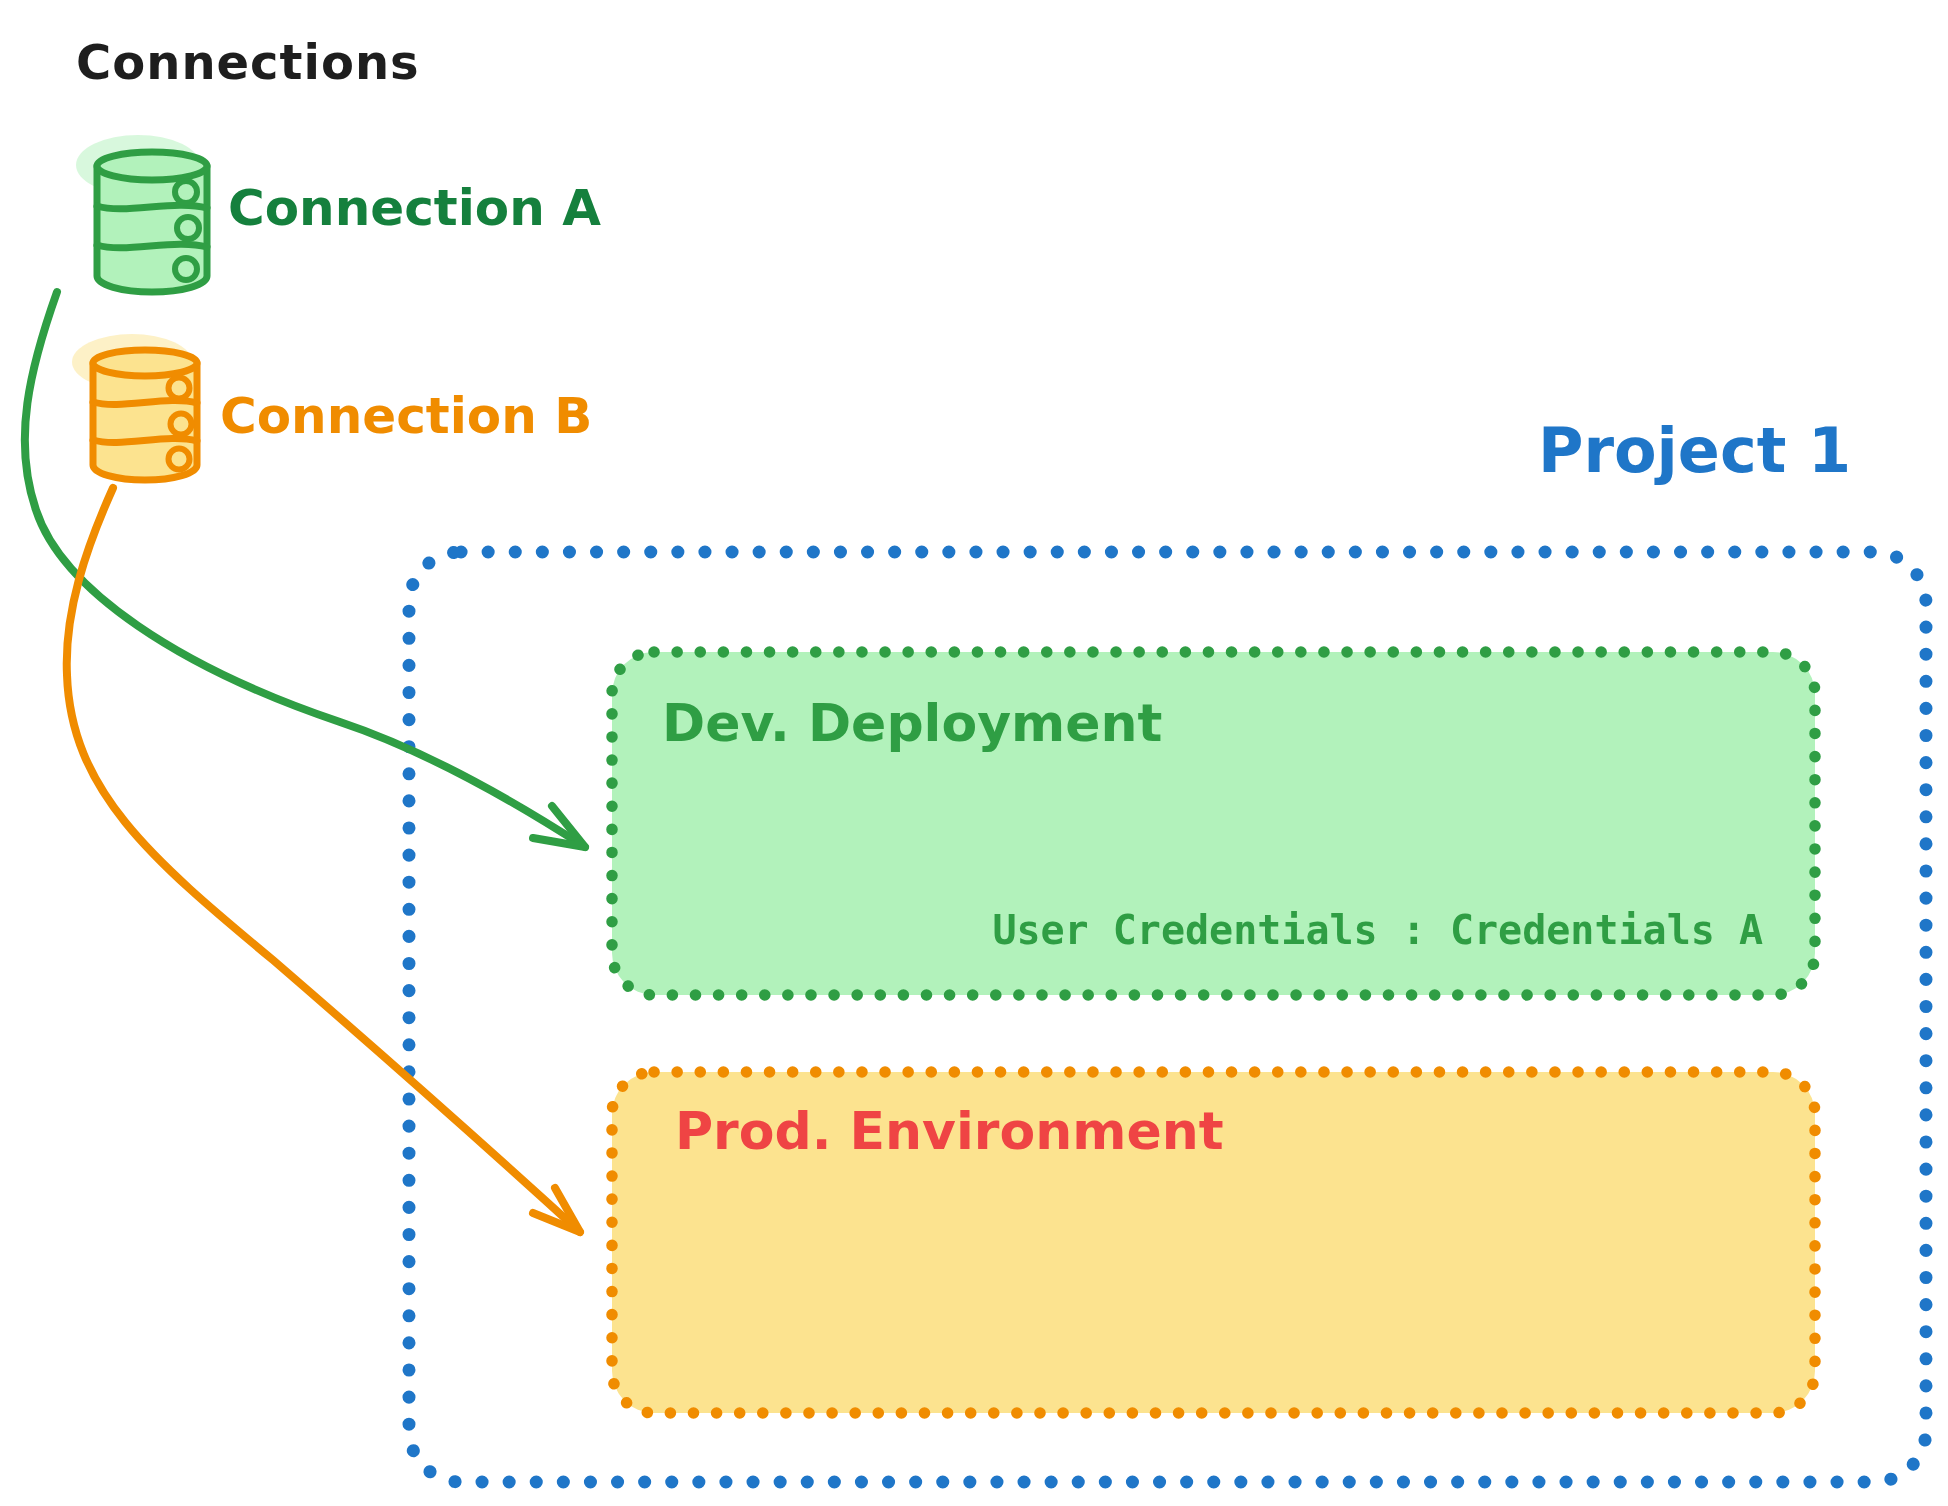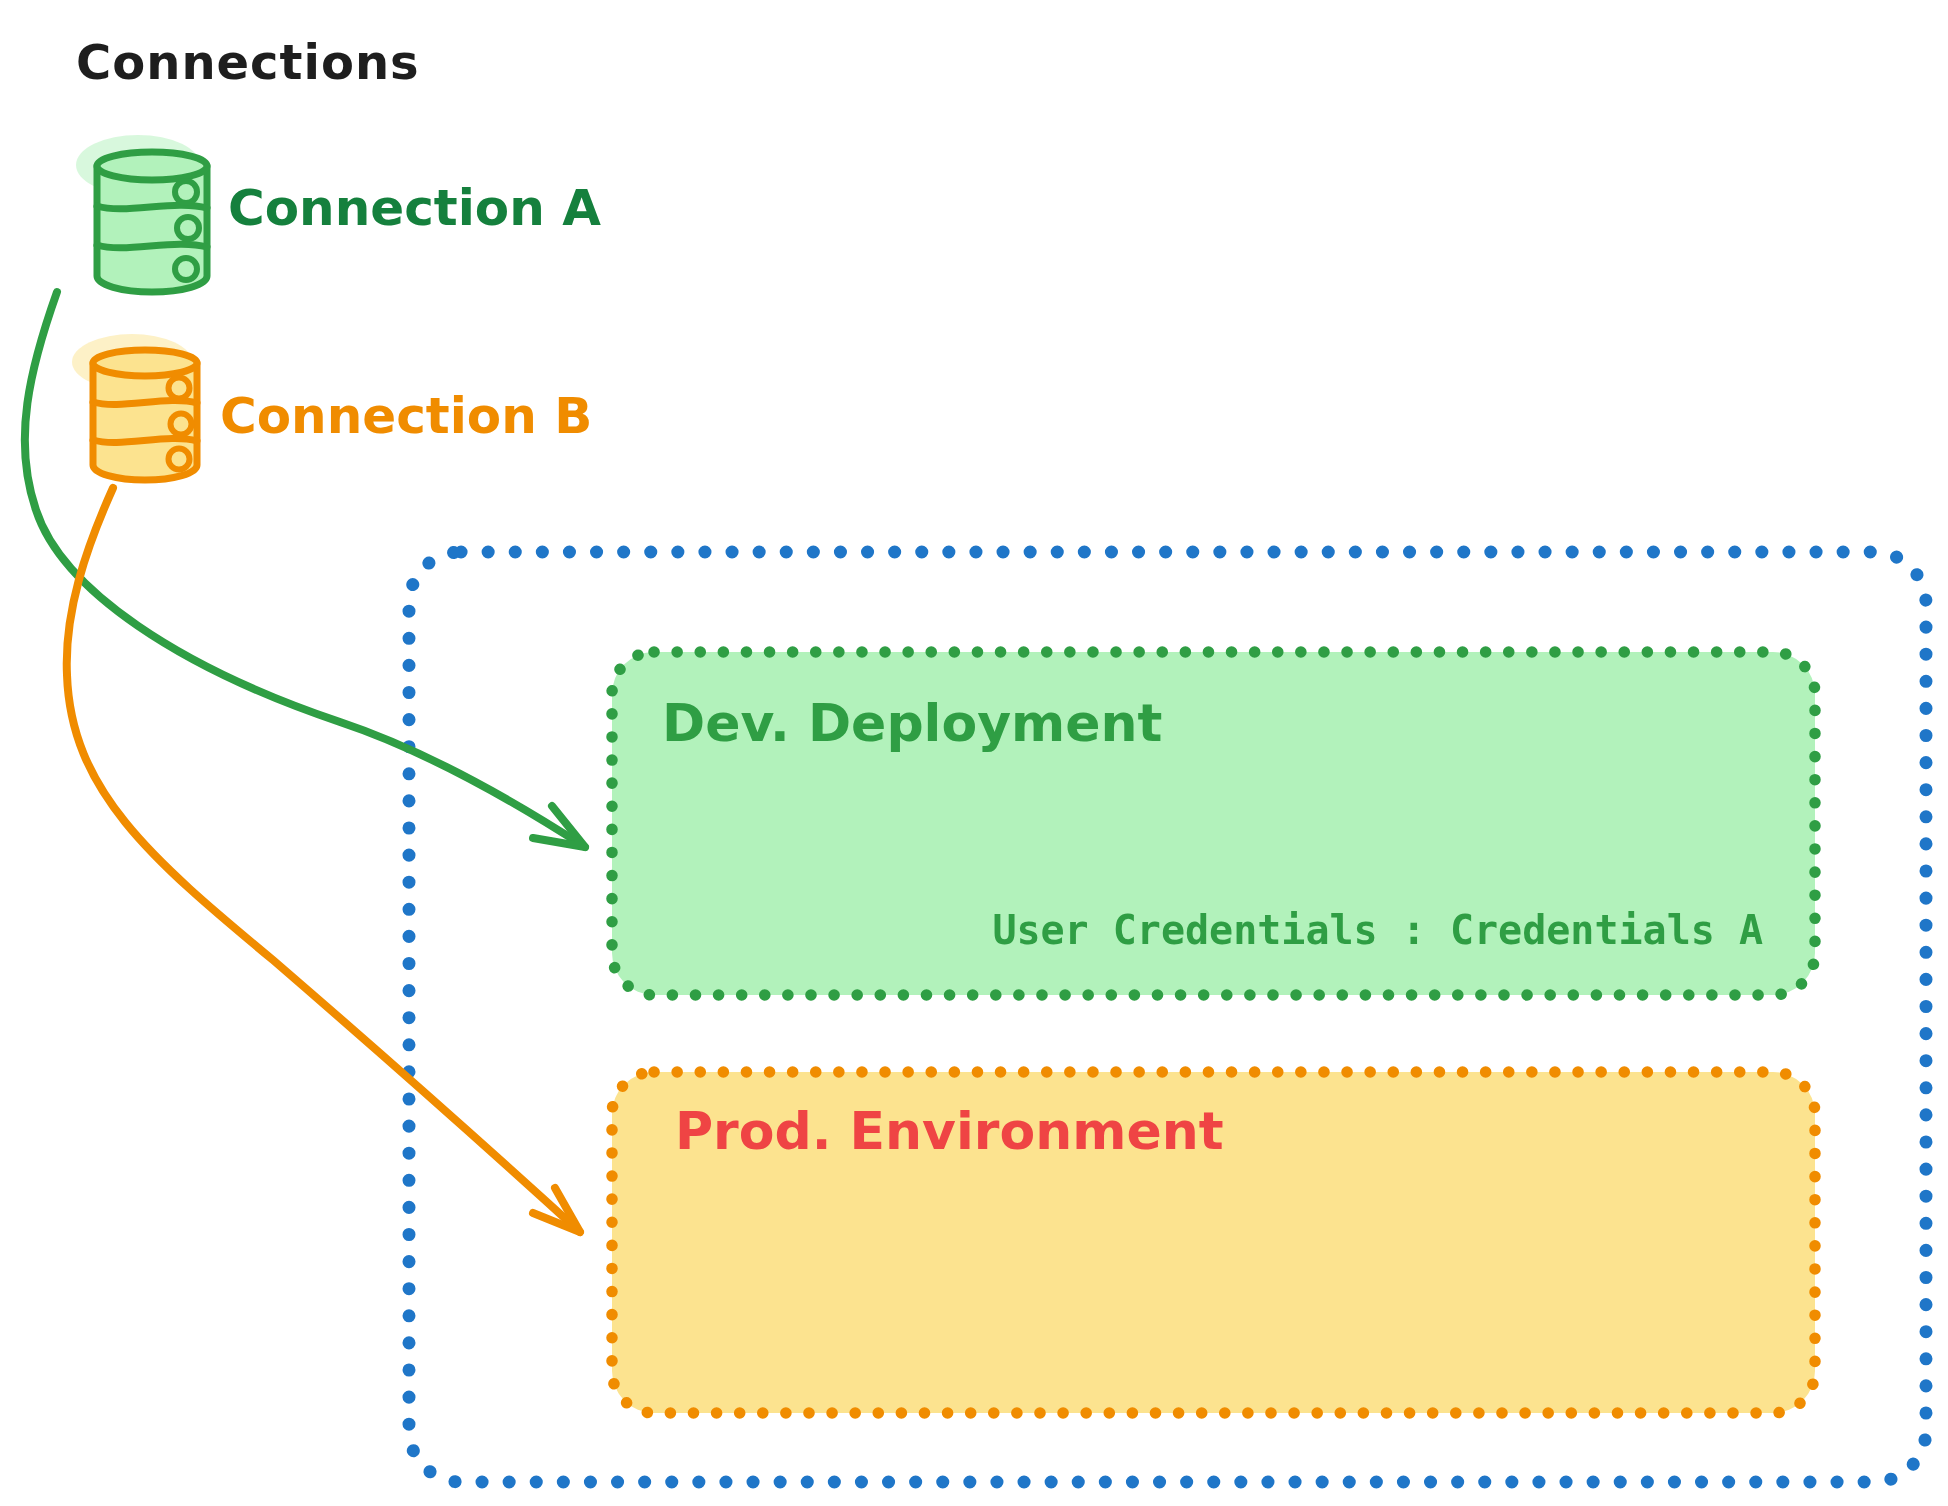--- a/index.html
+++ b/index.html
@@ -63,16 +63,17 @@
       <path d="M 93 440 C 120 448, 168 433, 197 441" fill="none"></path>
       <circle cx="179" cy="388" r="10.5" fill="none" stroke-width="6"></circle>
       <circle cx="181" cy="424" r="10.5" fill="none" stroke-width="6"></circle>
       <circle cx="179" cy="459" r="10.5" fill="none" stroke-width="6"></circle>
     </g>
   </svg>
 
   <div class="txt t-title">Connections</div>
   <div class="txt t-conn-a">Connection A</div>
   <div class="txt t-conn-b">Connection B</div>
+  <div class="txt t-project">Project 1</div>
   <div class="txt t-dev">Dev. Deployment</div>
   <div class="txt t-dev-cred">User Credentials : Credentials A</div>
   <div class="txt t-prod">Prod. Environment</div>
 </div>
 
 </body></html>

